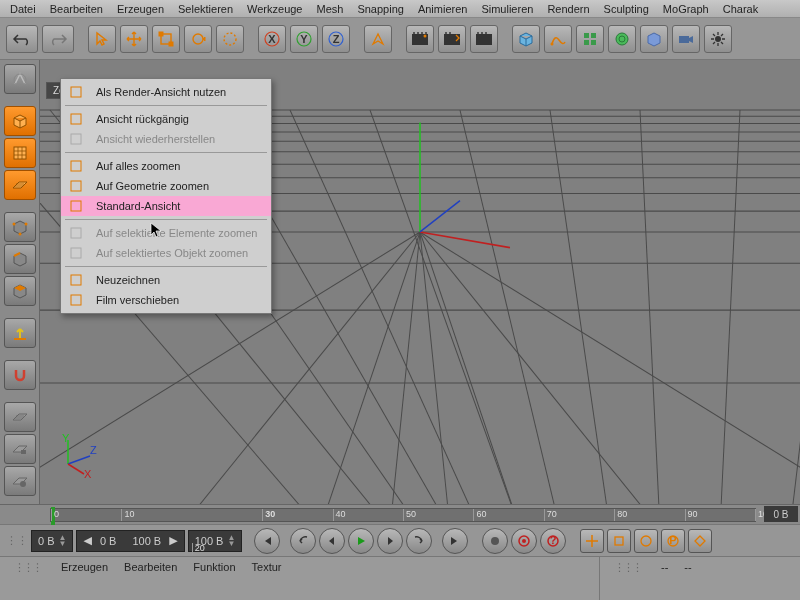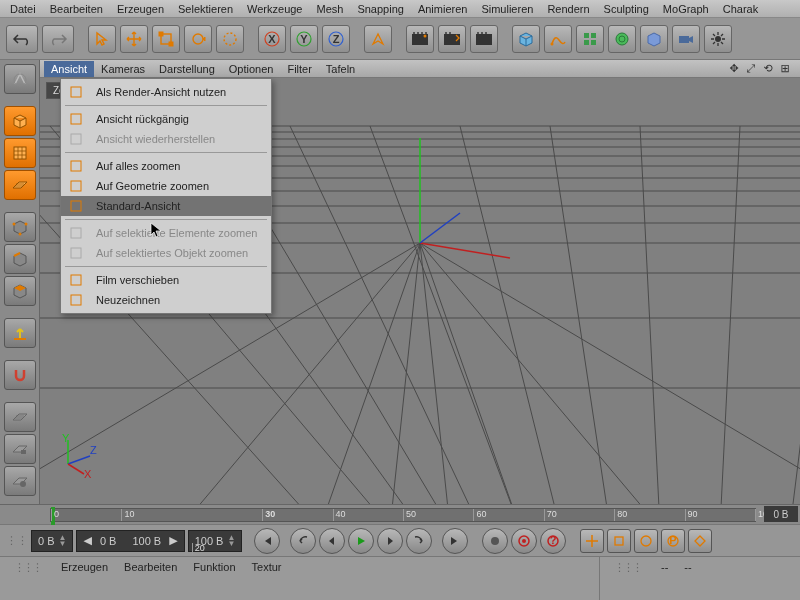--- a/index.html
+++ b/index.html
@@ -28,21 +28,21 @@
 .vc-btn { width: 14px; height: 14px; color: #333; display:flex; align-items:center; justify-content:center; }
 
 .viewport-label { position: absolute; top: 22px; left: 6px; background: rgba(60,60,60,.85); color: #ddd; padding: 2px 6px; border: 1px solid #555; font-size: 10px; z-index: 2; }
 .viewport-canvas { flex: 1; background: #808080; position: relative; overflow: hidden; }
 
 .axis-gizmo { position: absolute; bottom: 24px; left: 14px; z-index: 3; }
 
 .dropdown { position: absolute; top: 78px; left: 60px; width: 212px; background: #cfcfcf; border: 1px solid #777; box-shadow: 2px 3px 6px rgba(0,0,0,.35); z-index: 10; padding: 3px 0; }
 .dd-item { display: flex; align-items: center; height: 20px; padding: 0 8px; gap: 13px; color: #222; }
 .dd-item.disabled { color: #888; }
-.dd-item.highlight { background: #737373; }
+.dd-item.highlight { background: #f9a8d4; }
 .dd-sep { height: 1px; background: #999; margin: 3px 4px; }
 .dd-icon { width: 14px; height: 14px; display:flex; align-items:center; justify-content:center; }
 .cursor { position:absolute; top: 222px; left: 150px; z-index: 20; }
 
 .timeline { height: 20px; background: #8a8a8a; border-top: 1px solid #666; display: flex; align-items: center; padding: 0 44px 0 50px; position: relative; }
 .tl-track { flex: 1; height: 14px; background: #707070; border: 1px solid #555; position: relative; }
 .tl-head { position:absolute; left: 0; top:-2px; width: 4px; height: 18px; background: #2a9a2a; }
 .tl-tick { position:absolute; top:0; height:100%; border-left:1px solid #999; font-size:9px; color:#ddd; padding-left:2px; }
 .tl-frame-box { position:absolute; right:2px; top:1px; width:34px; height:16px; background:#3a3a3a; color:#ccc; display:flex; align-items:center; justify-content:center; font-size:10px; }
 
@@ -291,34 +291,20 @@
       </div>
     <div class="side-btn">
         <svg width="18" height="18">
           <path d="M2 12 L8 6 L16 6 L10 12 Z" fill="#999" stroke="#666"></path>
           <circle cx="12" cy="12" r="3" fill="#666"></circle>
         </svg>
       </div>
   </div>
 
   <div class="viewport-area">
-    <div class="view-menubar">
-      <span class="active">Ansicht</span>
-      <span>Kameras</span>
-      <span>Darstellung</span>
-      <span>Optionen</span>
-      <span>Filter</span>
-      <span>Tafeln</span>
-      <div class="view-controls">
-        <div class="vc-btn">✥</div>
-        <div class="vc-btn">⤢</div>
-        <div class="vc-btn">⟲</div>
-        <div class="vc-btn">⊞</div>
-      </div>
-    </div>
     <div class="viewport-label">Ze</div>
     <div class="viewport-canvas">
       <svg width="100%" height="100%" viewBox="0 0 760 426" preserveAspectRatio="none">
 
         <g stroke="#4a4a4a" stroke-width="1">
           <line x1="-50" y1="165" x2="810" y2="165"></line>
           <line x1="380" y1="165" x2="-100" y2="450"></line>
           <line x1="380" y1="165" x2="860" y2="450"></line>
           <line x1="380" y1="165" x2="140" y2="450"></line>
           <line x1="380" y1="165" x2="620" y2="450"></line>
@@ -438,29 +424,29 @@
       </span>
       <span>Auf selektiertes Objekt zoomen</span>
     </div>
     <div class="dd-sep"></div>
     <div class="dd-item">
       <span class="dd-icon">
         <svg width="12" height="12">
           <rect x="1" y="1" width="10" height="10" fill="none" stroke="#e07a00" stroke-width="1"></rect>
         </svg>
       </span>
+      <span>Neuzeichnen</span>
+    </div>
+    <div class="dd-item">
+      <span class="dd-icon">
+        <svg width="12" height="12">
+          <rect x="1" y="1" width="10" height="10" fill="none" stroke="#e07a00" stroke-width="1"></rect>
+        </svg>
+      </span>
       <span>Film verschieben</span>
-    </div>
-    <div class="dd-item">
-      <span class="dd-icon">
-        <svg width="12" height="12">
-          <rect x="1" y="1" width="10" height="10" fill="none" stroke="#e07a00" stroke-width="1"></rect>
-        </svg>
-      </span>
-      <span>Neuzeichnen</span>
     </div>
   </div>
 <svg class="cursor" width="14" height="18">
     <path d="M1 1 L1 13 L4 10 L6 15 L8 14 L6 9 L11 9 Z" fill="#000" stroke="#fff" stroke-width="0.7"></path>
   </svg>
 
 <div class="timeline">
   <div class="tl-track" id="tl-track">
     <div class="tl-head"></div>
   <div class="tl-tick" style="left: 0%;">0</div>

